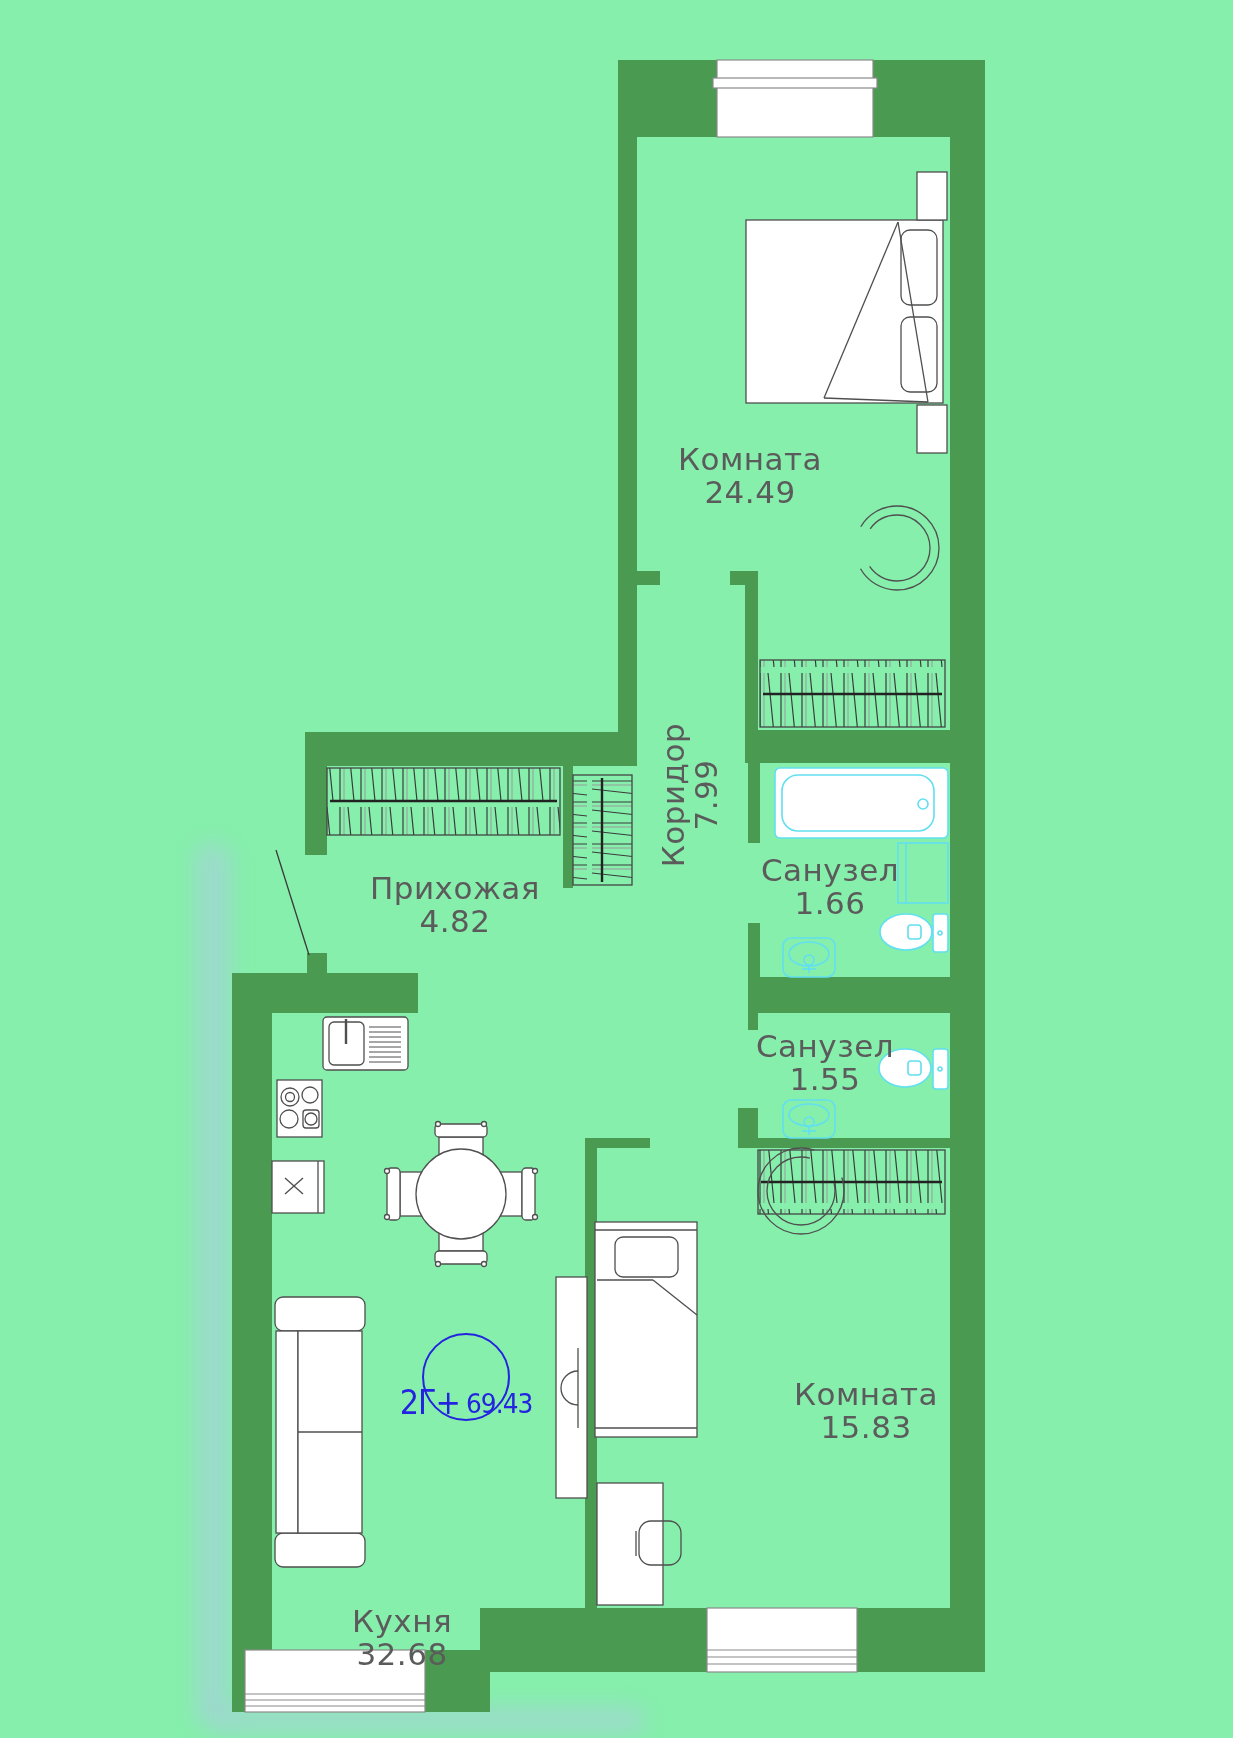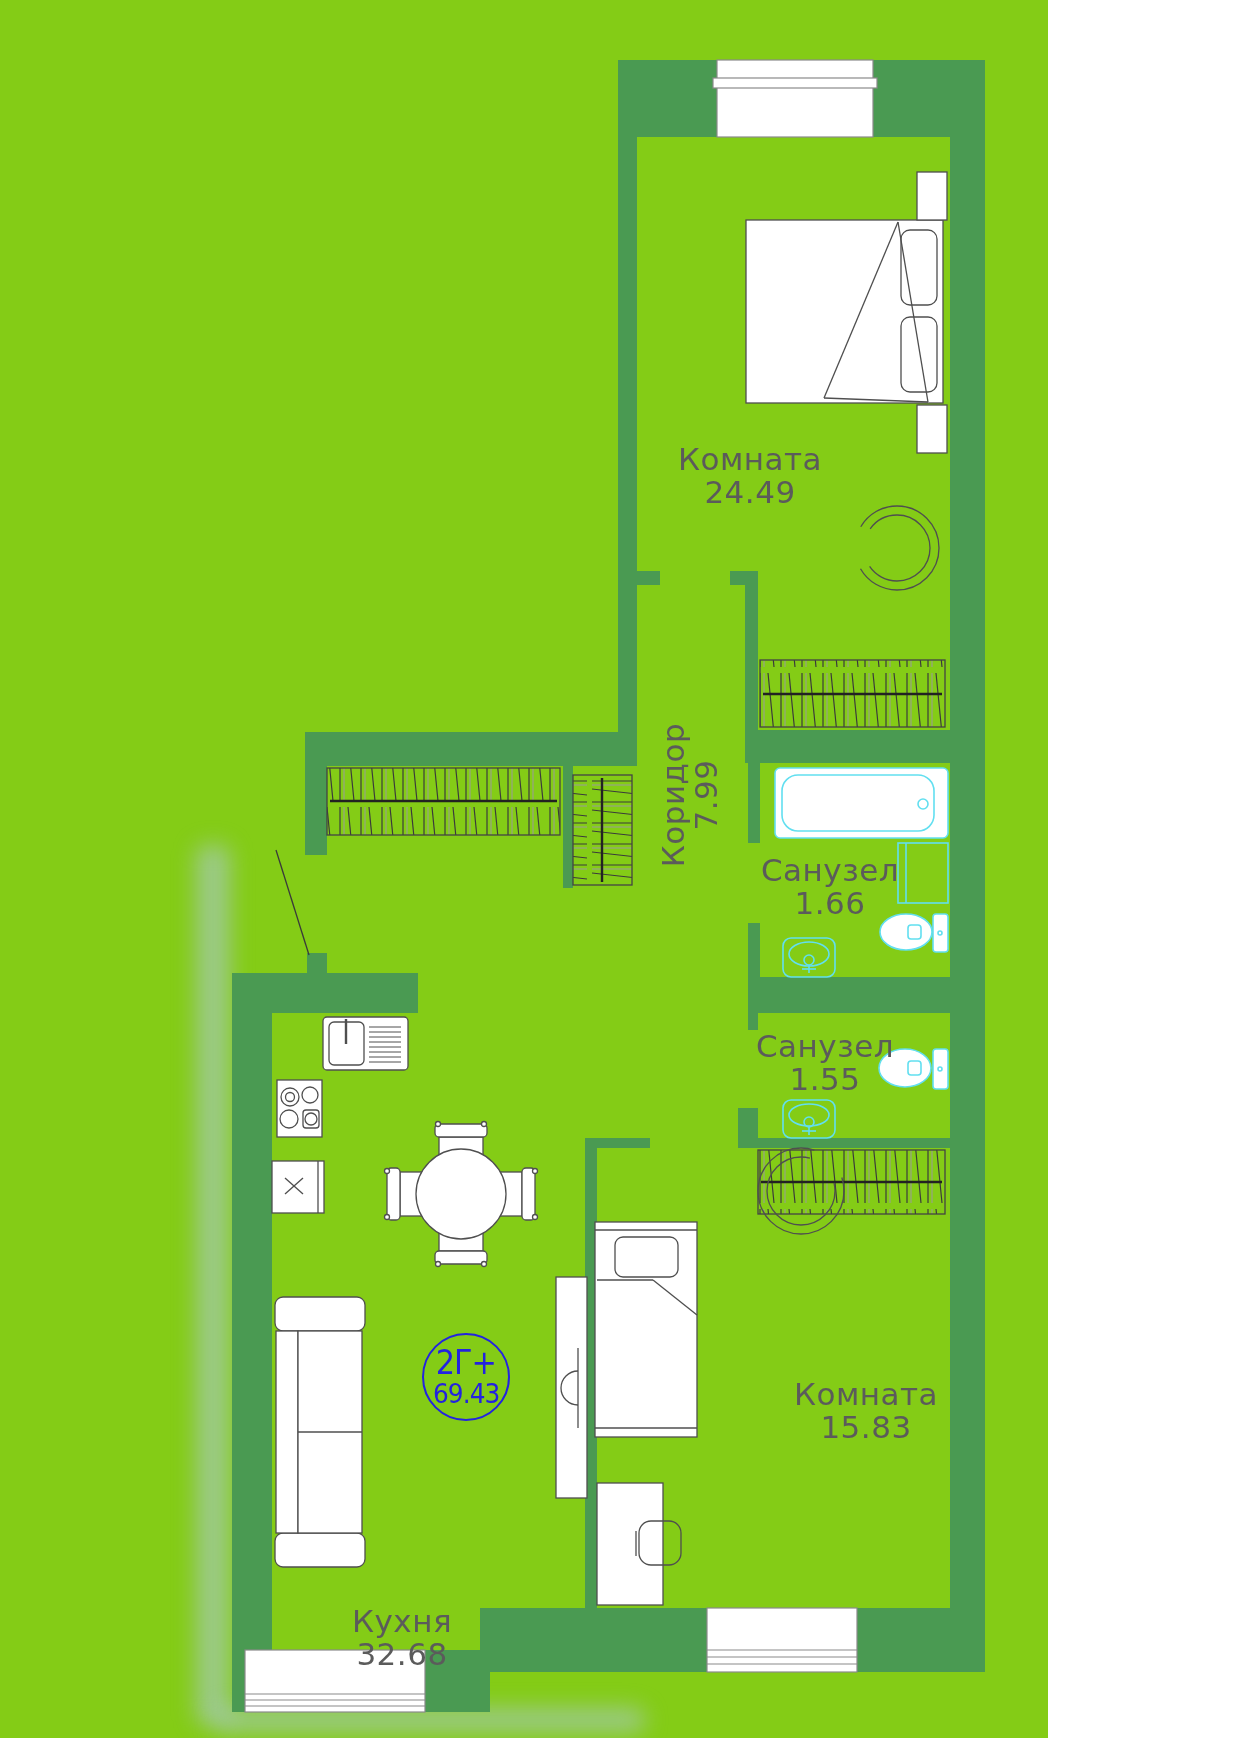--- a/index.html
+++ b/index.html
@@ -1,19 +1,19 @@
 <!DOCTYPE html>
 <html><head>
 <meta charset="utf-8">
 <style>
   html,body{margin:0;padding:0;background:#ffffff;}
   .plan{
     position:relative;
-    width:1048px;height:1738px;
-    background:#84cc16;
+    width:1233px;height:1738px;
+    background:#86efac;
     overflow:hidden;
     font-family:"DejaVu Sans",sans-serif;
   }
   .plan svg{position:absolute;left:0;top:0;}
   .haze{position:absolute;background:rgba(175,200,232,.55);filter:blur(11px);border-radius:10px;}
   .haze.left{left:196px;top:845px;width:34px;height:880px;}
   .haze.bottom{left:215px;top:1708px;width:430px;height:24px;}
   .label{
     position:absolute;
     transform:translate(-50%,-50%);
@@ -25,21 +25,21 @@
     letter-spacing:.5px;
   }
   .label.rot{transform:translate(-50%,-50%) rotate(-90deg);}
   .badge{
     position:absolute;
     left:466px;top:1377px;
     transform:translate(-50%,-50%);
     width:84px;height:84px;
     border:2.5px solid #2323e0;
     border-radius:50%;
-    display:flex;flex-direction:column;align-items:center;justify-content:center;
+    display:flex;flex-direction:row;align-items:flex-end;justify-content:center;
     color:#2323e0;
     letter-spacing:-1px;
   }
   .badge .t{font-size:33px;line-height:1;transform:scaleX(.92);}
   .badge .a{font-size:27px;line-height:1.1;transform:scaleX(.92);}
 </style>
 </head>
 <body>
 
 <div class="plan">
@@ -266,20 +266,24 @@
   <div class="label" style="left:750px;top:476px;">
     <div>Комната</div>
     <div>24.49</div>
   </div>
 
   <div class="label rot" style="left:690px;top:795px;">
     <div>Коридор</div>
     <div>7.99</div>
   </div>
 
+  <div class="label" style="left:455px;top:905px;">
+    <div>Прихожая</div>
+    <div>4.82</div>
+  </div>
 
   <div class="label" style="left:830px;top:887px;">
     <div>Санузел</div>
     <div>1.66</div>
   </div>
 
   <div class="label" style="left:825px;top:1063px;">
     <div>Санузел</div>
     <div>1.55</div>
   </div>

